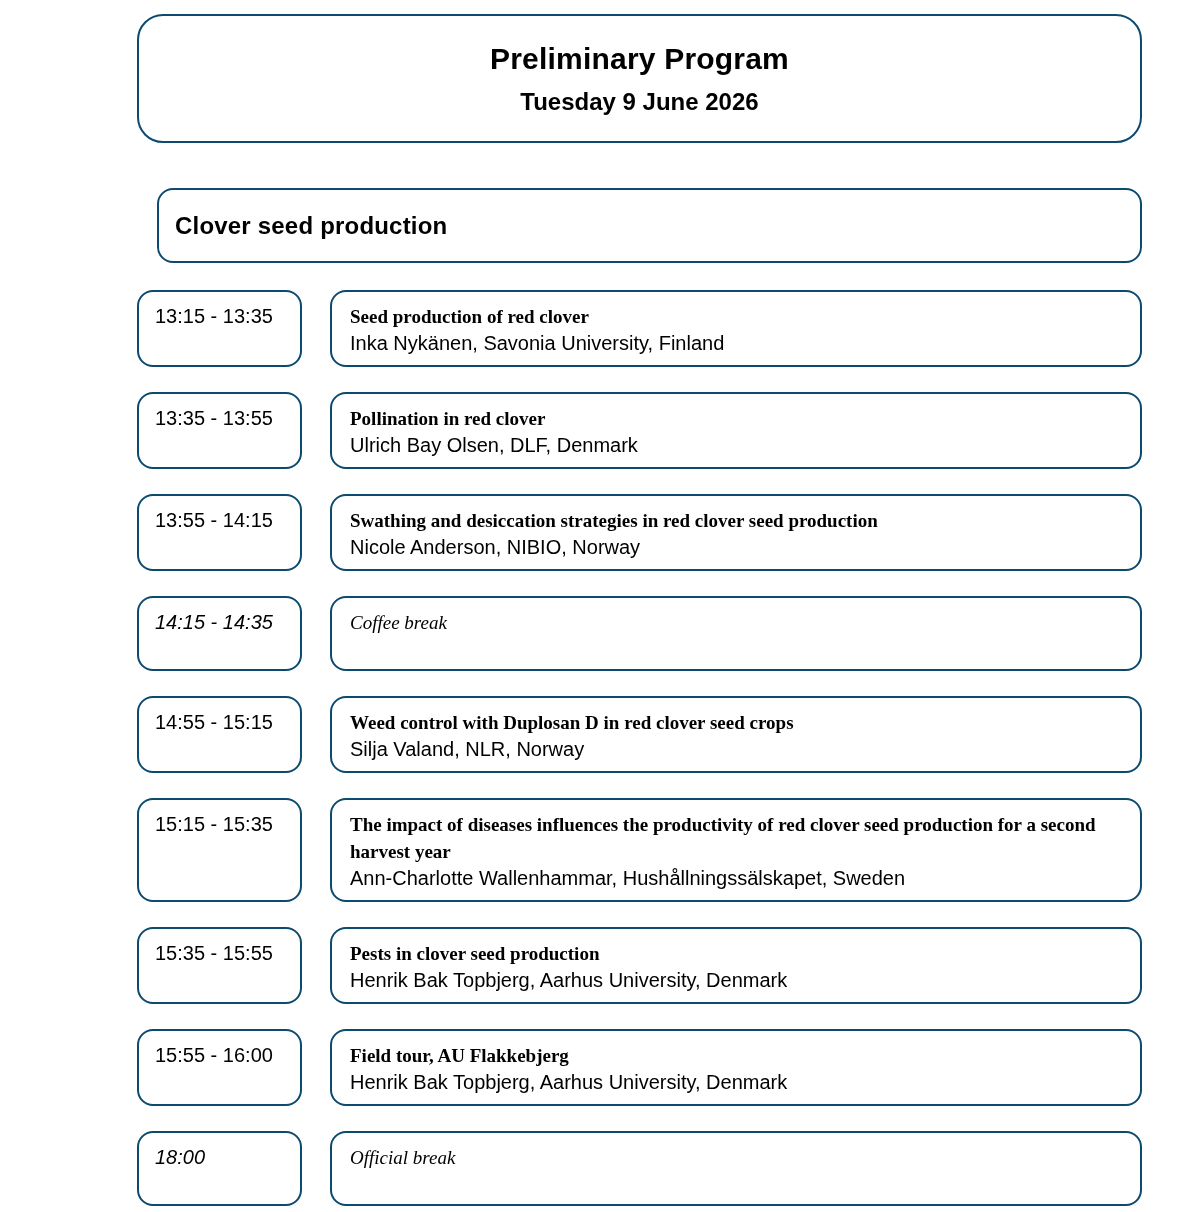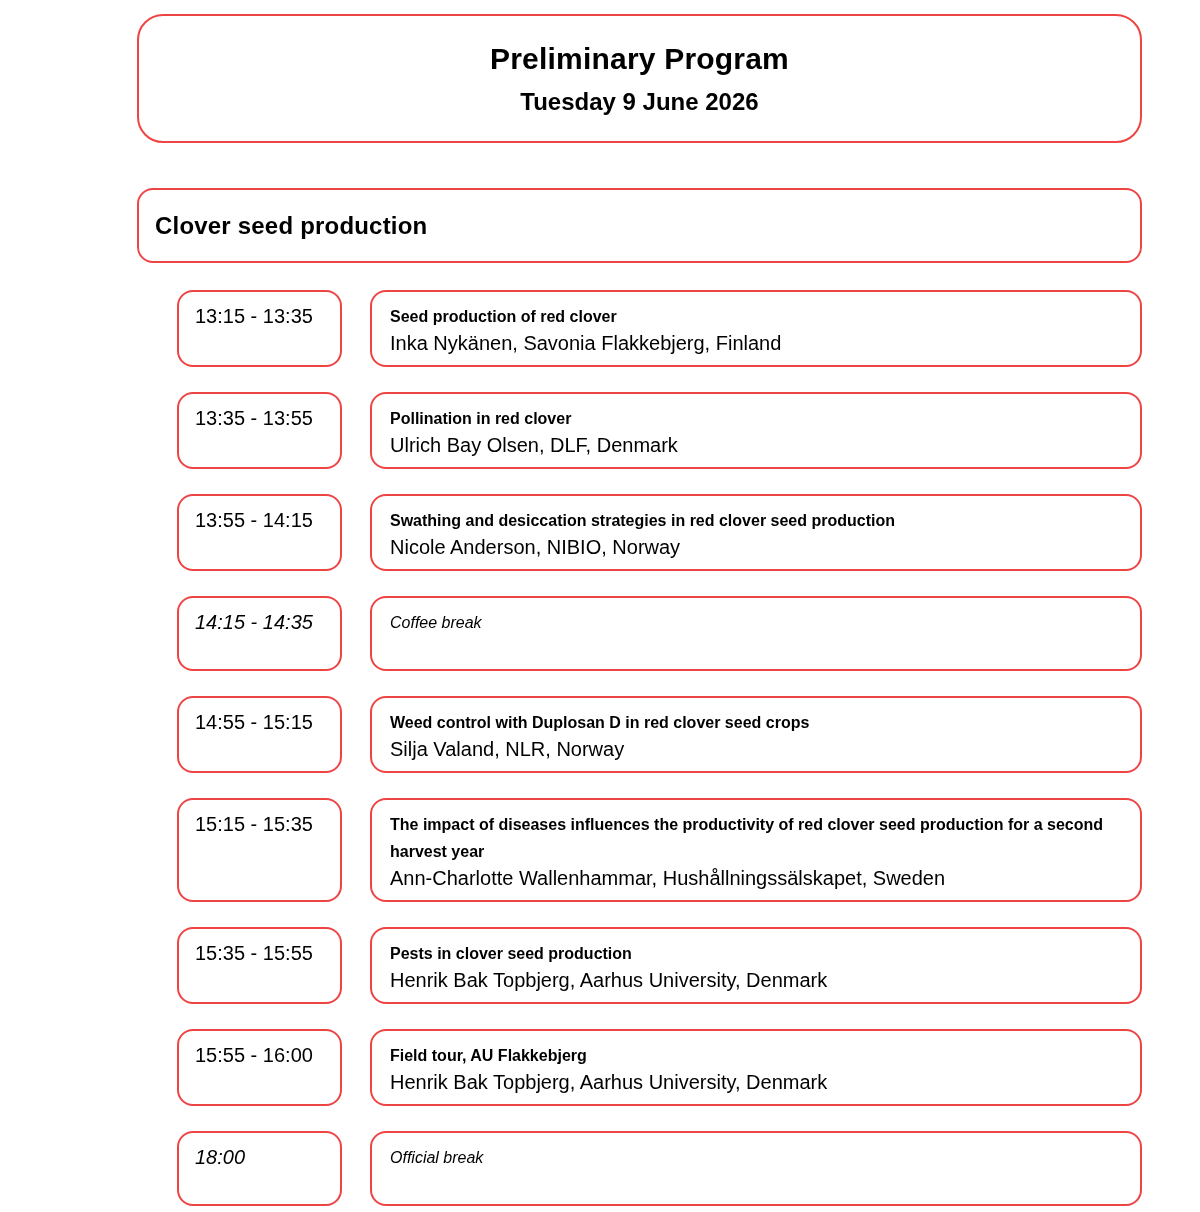--- a/index.html
+++ b/index.html
@@ -11,21 +11,21 @@
     font-family: "Liberation Sans", sans-serif;
     color: #000000;
   }
   .content {
     position: absolute;
     left: 137px;
     top: 0;
     width: 1005px;
   }
   .box {
-    border: 2px solid #ef4444;
+    border: 2px solid #0c4a6e;
     border-radius: 16px;
     background: #ffffff;
     box-sizing: border-box;
   }
   .header-box {
     margin-top: 14px;
     height: 129px;
     border-radius: 26px;
     display: flex;
     flex-direction: column;
@@ -44,48 +44,49 @@
   }
   .section-box {
     margin-top: 45px;
     height: 75px;
     display: flex;
     align-items: center;
     padding-left: 16px;
     font-size: 24px;
     font-weight: bold;
     letter-spacing: 0.2px;
+    margin-left: 20px;
   }
   .schedule {
     margin-top: 27px;
   }
   .row {
     display: flex;
     align-items: stretch;
     margin-bottom: 25px;
   }
   .time-box {
     flex: 0 0 165px;
     width: 165px;
     min-height: 75px;
     padding: 11px 6px 0 16px;
     font-size: 20px;
     line-height: 26px;
-    margin-left: 40px;
   }
   .session-box {
     flex: 1;
     margin-left: 28px;
     min-height: 75px;
     padding: 11px 20px 8px 18px;
   }
   .talk-title {
-    font-size: 16px;
+    font-size: 19px;
     font-weight: bold;
     line-height: 27px;
+    font-family: Liberation Serif, serif;
   }
   .talk-speaker {
     font-size: 20px;
     line-height: 27px;
   }
   .row.break .time-text {
     font-style: italic;
   }
   .row.break .talk-title {
     font-weight: normal;
@@ -106,21 +107,21 @@
     <span>Clover seed production</span>
   </div>
 
   <div class="schedule">
   <div class="row">
     <div class="box time-box">
       <span class="time-text">13:15 - 13:35</span>
     </div>
     <div class="box session-box">
       <div class="talk-title">Seed production of red clover</div>
-      <div class="talk-speaker">Inka Nykänen, Savonia Flakkebjerg, Finland</div>
+      <div class="talk-speaker">Inka Nykänen, Savonia University, Finland</div>
     </div>
   </div>
 
   <div class="row">
     <div class="box time-box">
       <span class="time-text">13:35 - 13:55</span>
     </div>
     <div class="box session-box">
       <div class="talk-title">Pollination in red clover</div>
       <div class="talk-speaker">Ulrich Bay Olsen, DLF, Denmark</div>

